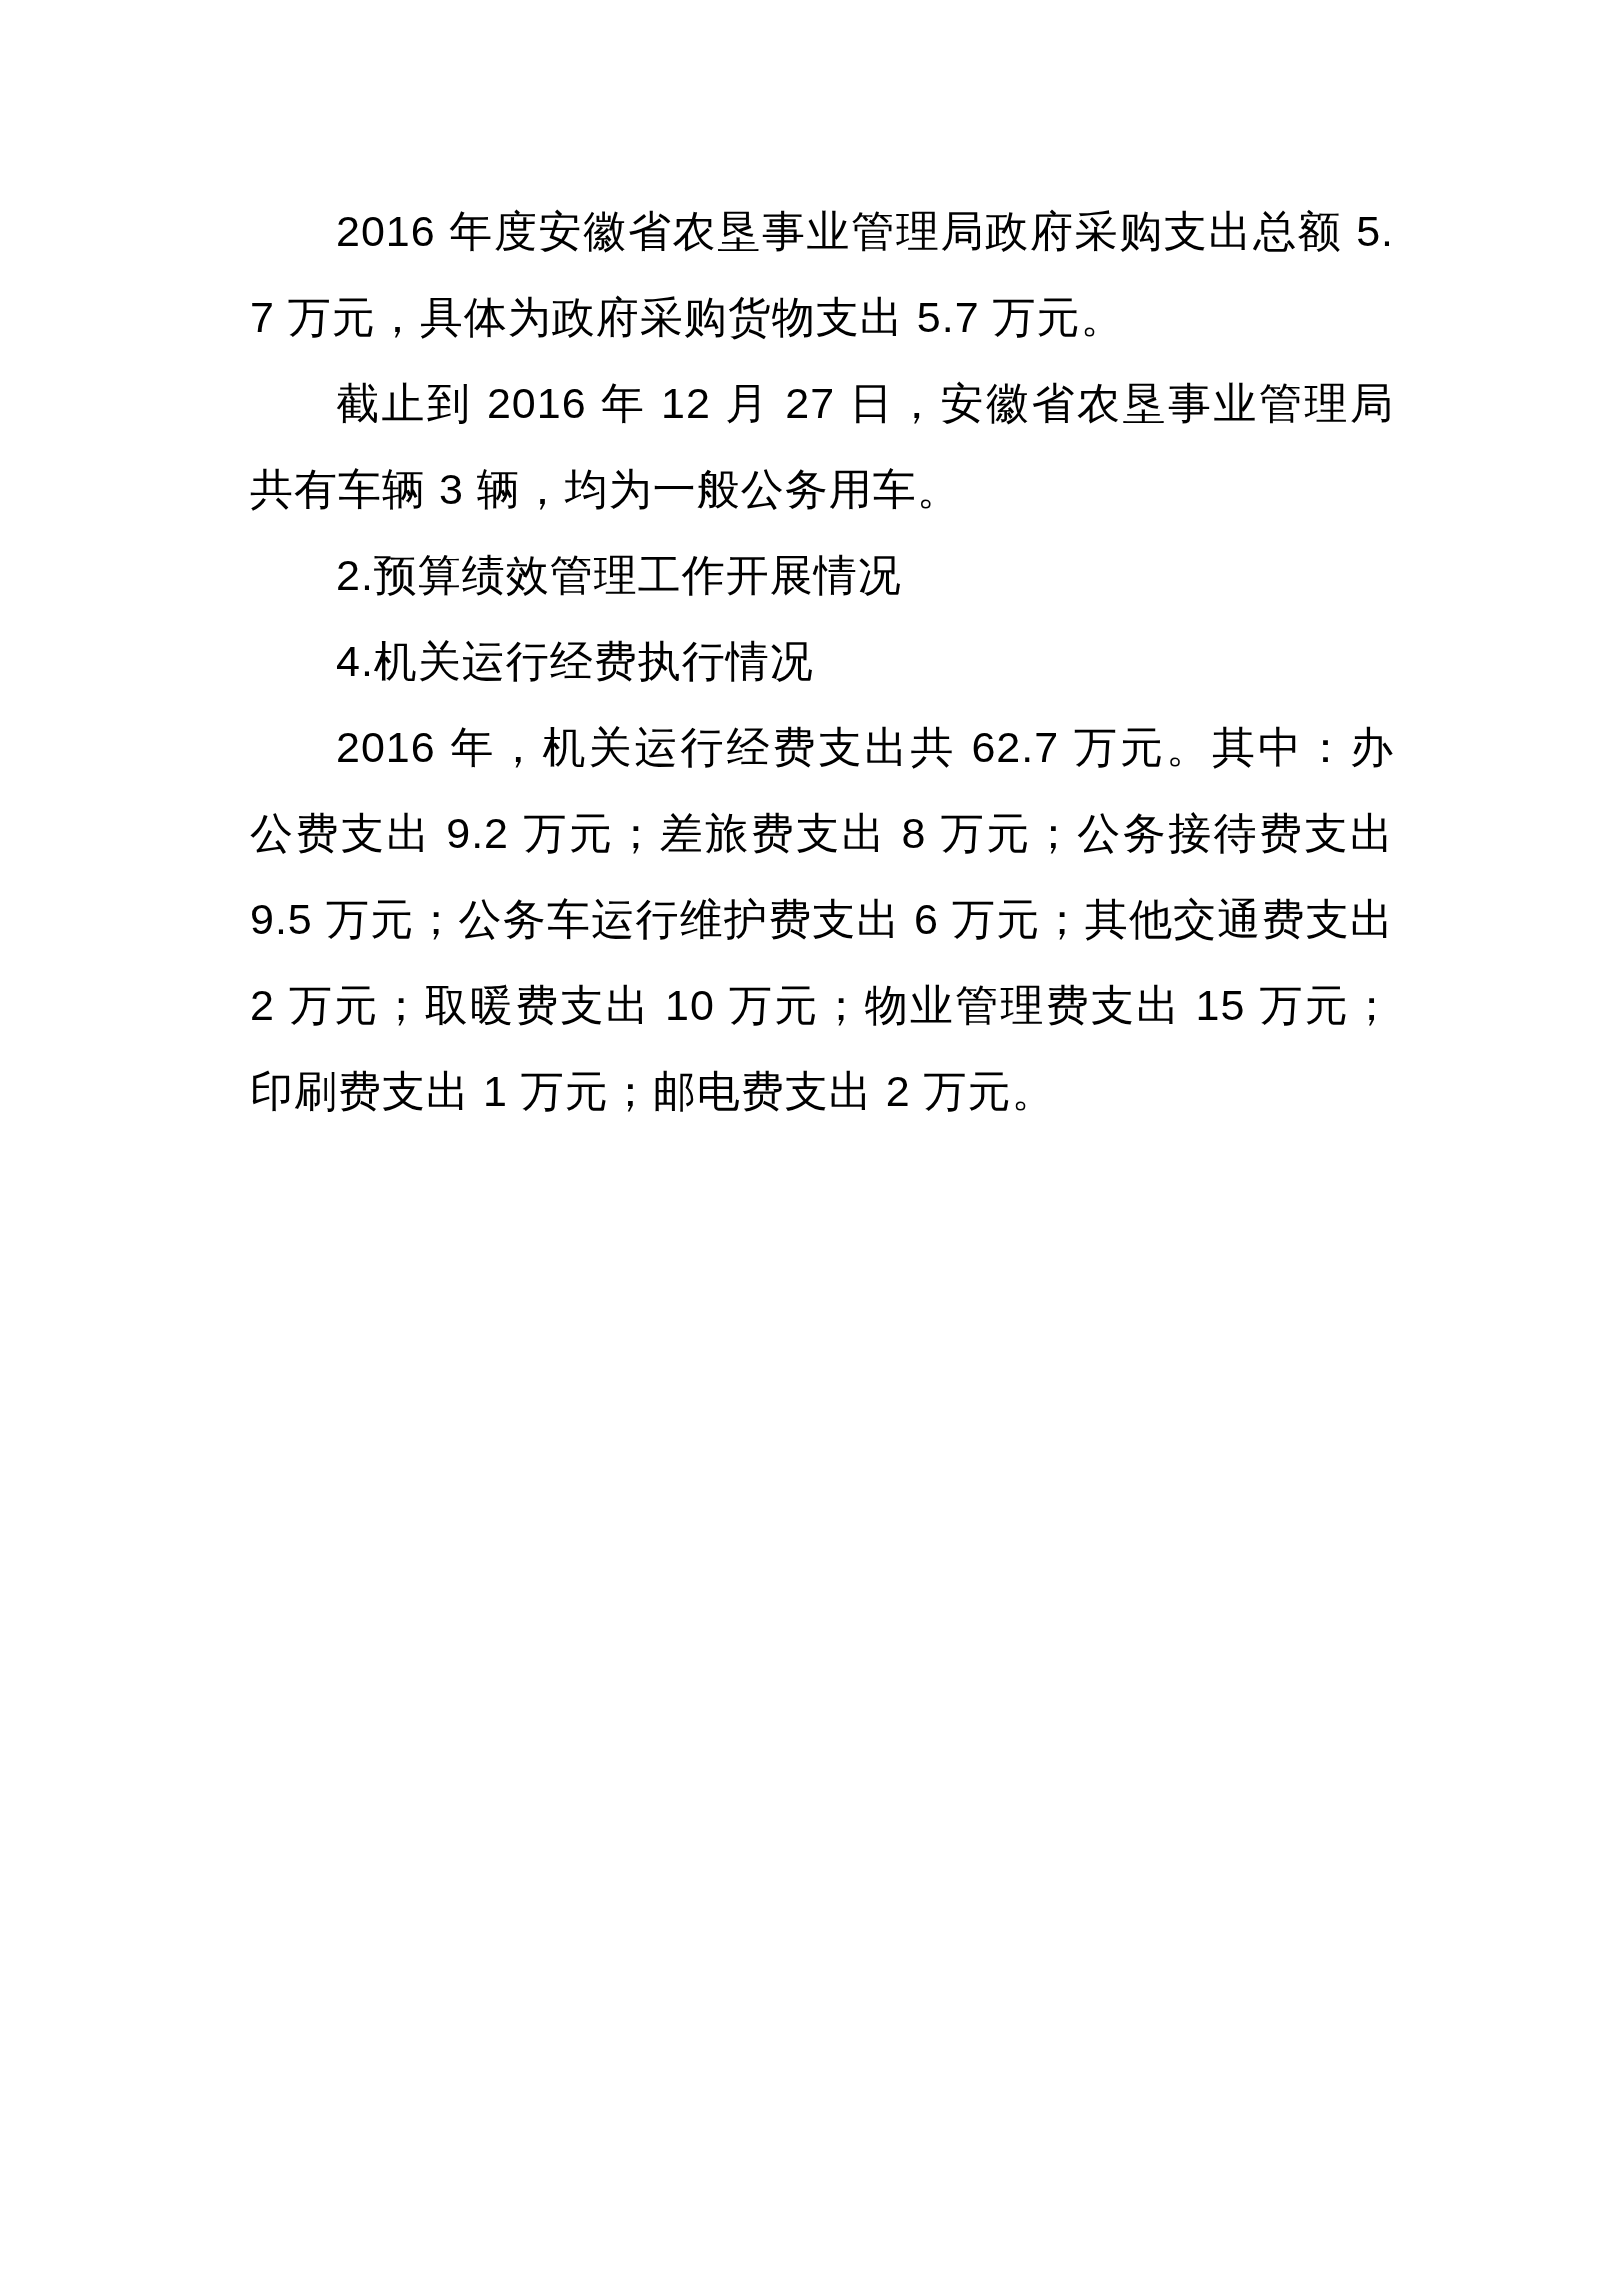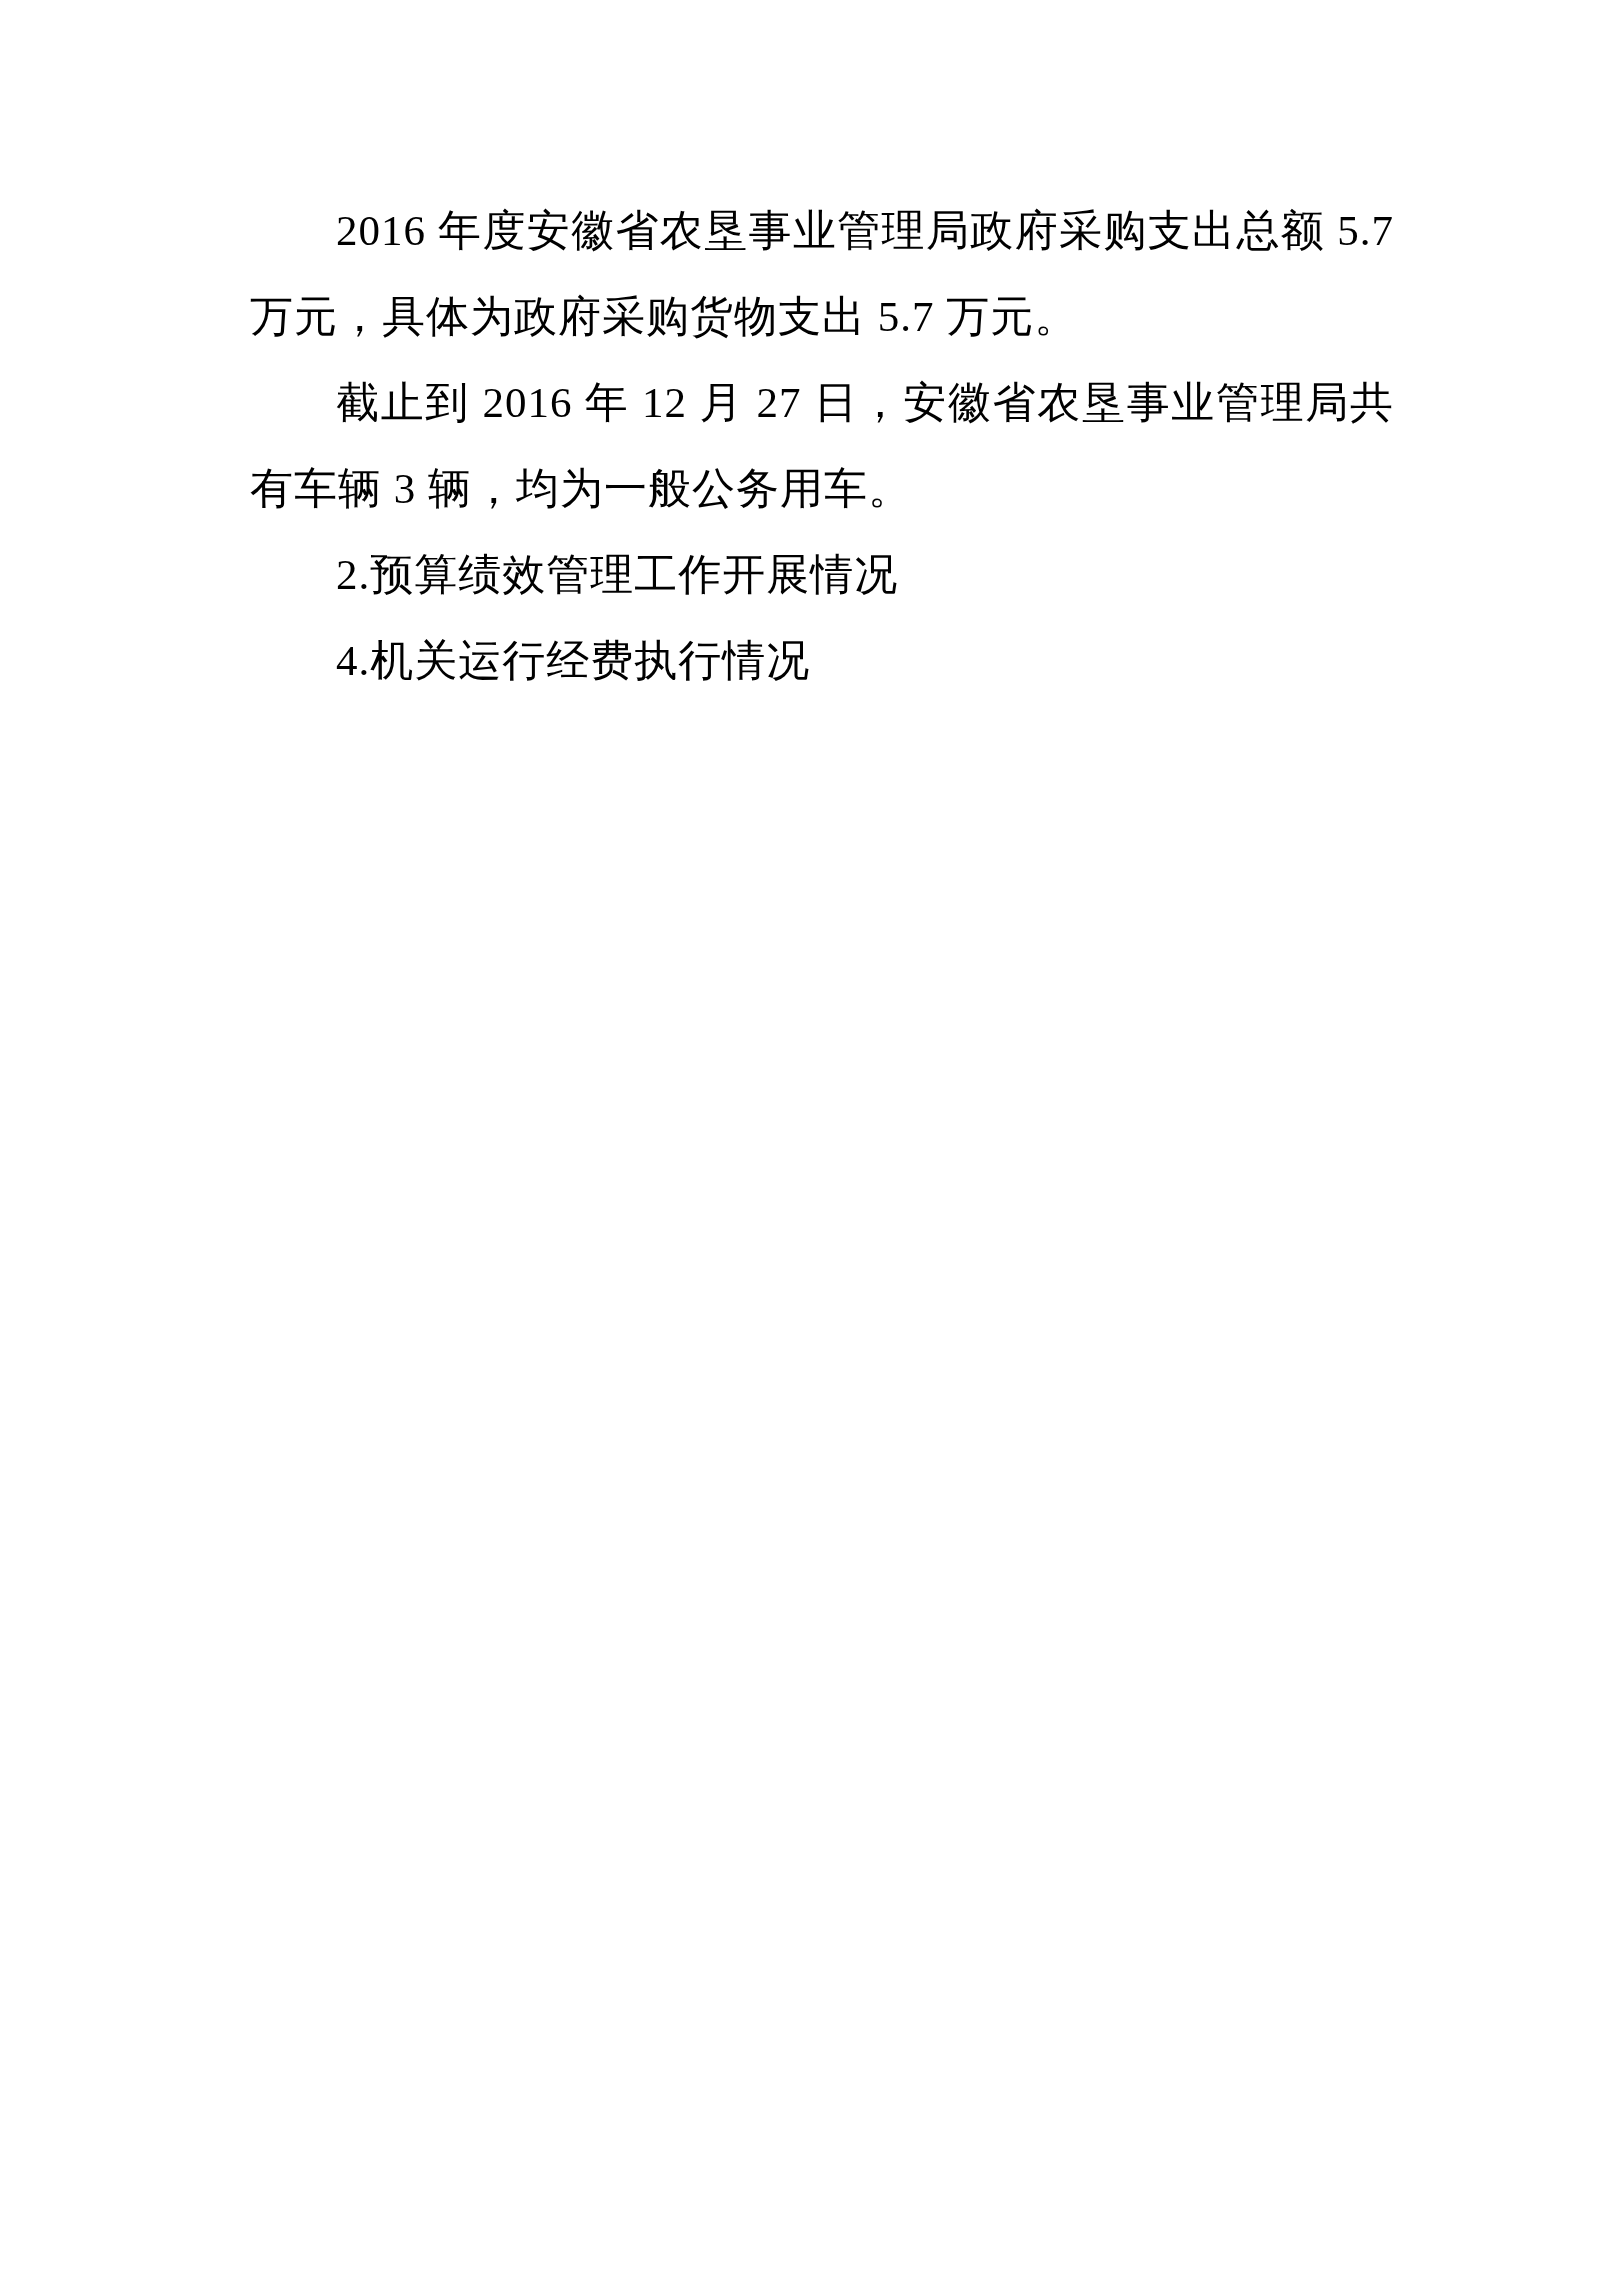--- a/index.html
+++ b/index.html
@@ -6,21 +6,21 @@
     margin: 0;
     padding: 0;
     background: #ffffff;
   }
   .page {
     position: relative;
     width: 1436px;
     height: 2293px;
     background: #ffffff;
     overflow: hidden;
-    font-family: Liberation Serif, serif;
+    font-family: Liberation Sans, sans-serif;
   }
   .text-block {
     position: absolute;
     left: 250px;
     top: 188px;
     width: 1144px;
     color: #000000;
     font-size: 43px;
     line-height: 86px;
     text-align: justify;
@@ -36,15 +36,16 @@
 </style>
 </head>
 <body>
 
 <div class="page">
   <div class="text-block">
     <p>2016 年度安徽省农垦事业管理局政府采购支出总额 5.7 万元，具体为政府采购货物支出 5.7 万元。</p>
     <p>截止到 2016 年 12 月 27 日，安徽省农垦事业管理局共有车辆 3 辆，均为一般公务用车。</p>
     <p>2.预算绩效管理工作开展情况</p>
     <p>4.机关运行经费执行情况</p>
+    <p>2016 年，机关运行经费支出共 62.7 万元。其中：办公费支出 9.2 万元；差旅费支出 8 万元；公务接待费支出 9.5 万元；公务车运行维护费支出 6 万元；其他交通费支出 2 万元；取暖费支出 10 万元；物业管理费支出 15 万元；印刷费支出 1 万元；邮电费支出 2 万元。</p>
   </div>
 </div>
 
 
 </body></html>

